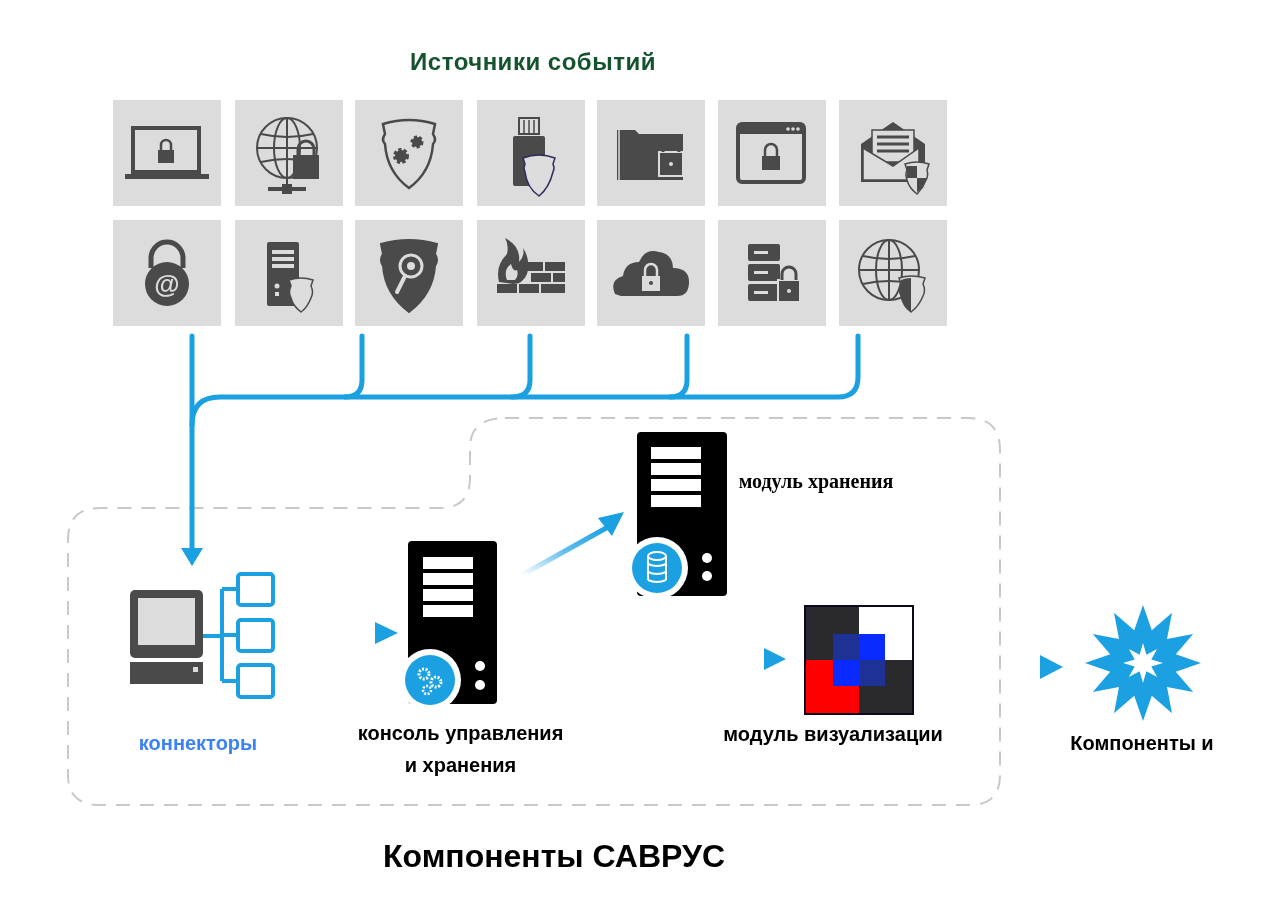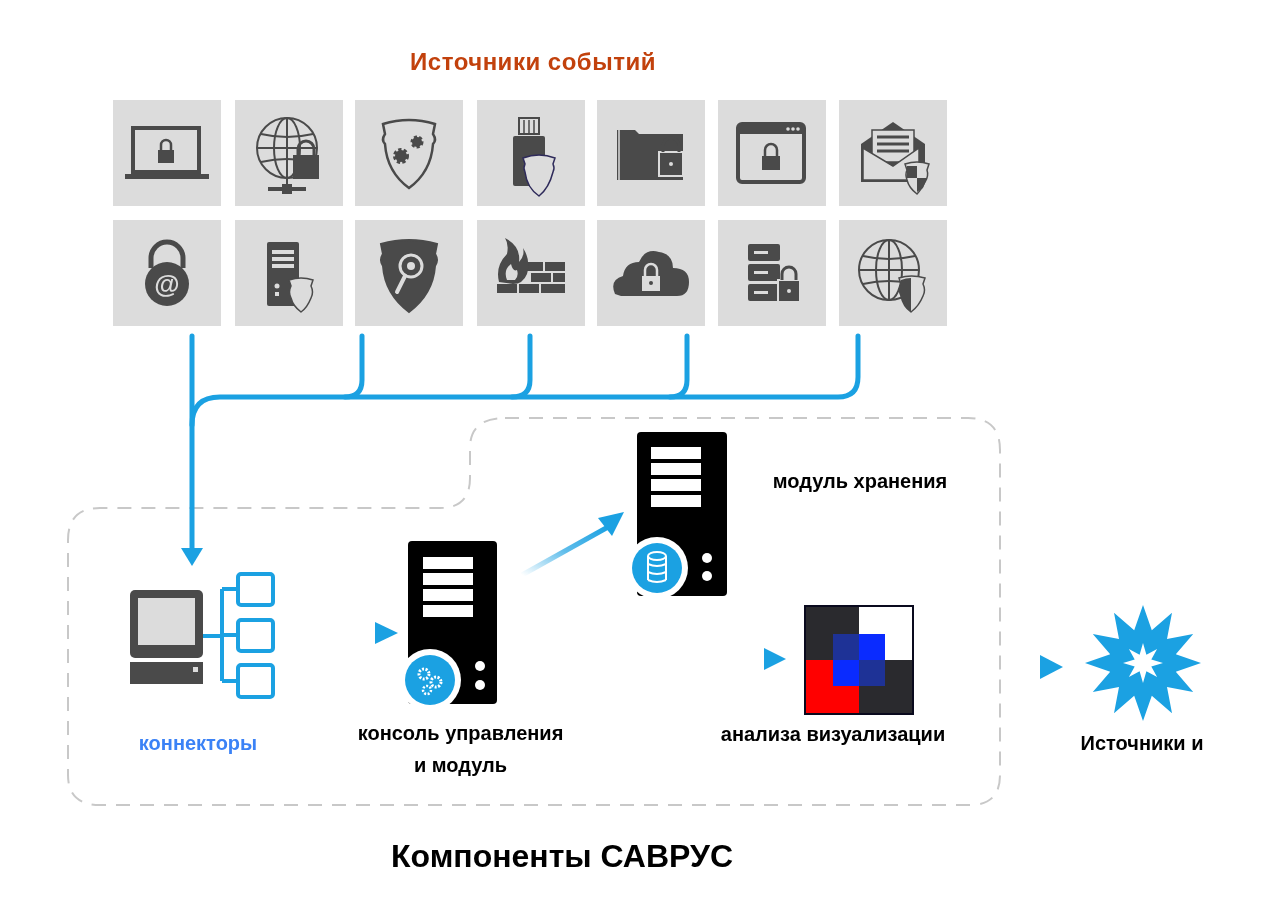--- a/index.html
+++ b/index.html
@@ -1,23 +1,23 @@
 <!DOCTYPE html>
 <html><head>
 <meta charset="utf-8">
 <style>
   html, body { margin:0; padding:0; background:#ffffff; }
   body { width:1278px; height:922px; position:relative; overflow:hidden; font-family:"Liberation Sans", sans-serif; }
   .abs { position:absolute; }
-  .title-top { left:0; width:1066px; top:48px; text-align:center; font-weight:bold; font-size:24px; color:#c2410c; letter-spacing:0.5px; }
+  .title-top { left:0; width:1066px; top:48px; text-align:center; font-weight:bold; font-size:24px; color:#14532d; letter-spacing:0.5px; }
   .tile { position:absolute; width:108px; height:106px; background:#dcdcdc; }
   .tile svg { width:108px; height:106px; display:block; }
   .label { position:absolute; font-weight:bold; color:#000; text-align:center; line-height:32px; }
   #wires { position:absolute; left:0; top:0; }
-  .bottom-title { left:16px; width:1092px; top:838px; text-align:center; font-size:32px; font-weight:bold; color:#000; }
+  .bottom-title { left:8px; width:1092px; top:838px; text-align:center; font-size:32px; font-weight:bold; color:#000; }
 </style>
 </head>
 <body>
 
 <div class="abs title-top">Источники событий</div>
 
 <div class="tile" style="left:113px;top:100px;">
   <svg viewBox="0 0 108 106">
     <rect x="20" y="28" width="66" height="44" fill="none" stroke="#4a4a4a" stroke-width="4"></rect>
     <rect x="12" y="74" width="84" height="5" fill="#4a4a4a"></rect>
@@ -269,25 +269,25 @@
 
   <g id="burst">
       <polygon points="1143.0,605.0 1151.8,630.2 1172.0,612.8 1167.0,639.0 1193.2,634.0 1175.8,654.2 1201.0,663.0 1175.8,671.8 1193.2,692.0 1167.0,687.0 1172.0,713.2 1151.8,695.8 1143.0,721.0 1134.2,695.8 1114.0,713.2 1119.0,687.0 1092.8,692.0 1110.2,671.8 1085.0,663.0 1110.2,654.2 1092.8,634.0 1119.0,639.0 1114.0,612.8 1134.2,630.2" fill="#1ba1e2"></polygon>
       <polygon points="1143.0,643.0 1146.4,654.7 1157.1,648.9 1151.3,659.6 1163.0,663.0 1151.3,666.4 1157.1,677.1 1146.4,671.3 1143.0,683.0 1139.6,671.3 1128.9,677.1 1134.7,666.4 1123.0,663.0 1134.7,659.6 1128.9,648.9 1139.6,654.7" fill="#ffffff"></polygon>
     </g>
 </svg>
 
 <div class="label" style="left:108px;top:727px;width:180px;color:#3b82f6;font-size:20px;">коннекторы</div>
 <div class="label" style="left:318px;top:717px;width:285px;font-size:20px;">
   <div>консоль управления</div>
-  <div>и модуль</div>
-</div>
-<div class="label" style="left:740px;top:465px;width:240px;font-size:20px;">
+  <div>и хранения</div>
+</div>
+<div class="label" style="left:696px;top:465px;width:240px;font-size:20px;font-family:Liberation Serif, serif;">
   <div>модуль хранения</div>
 </div>
 <div class="label" style="left:668px;top:718px;width:330px;font-size:20px;">
-  <div>анализа визуализации</div>
+  <div>модуль визуализации</div>
 </div>
 <div class="label" style="left:1052px;top:727px;width:180px;font-size:20px;">
-  <div>Источники и</div>
+  <div>Компоненты и</div>
 </div>
 
 <div class="abs bottom-title">Компоненты САВРУС</div>
 
 </body></html>

